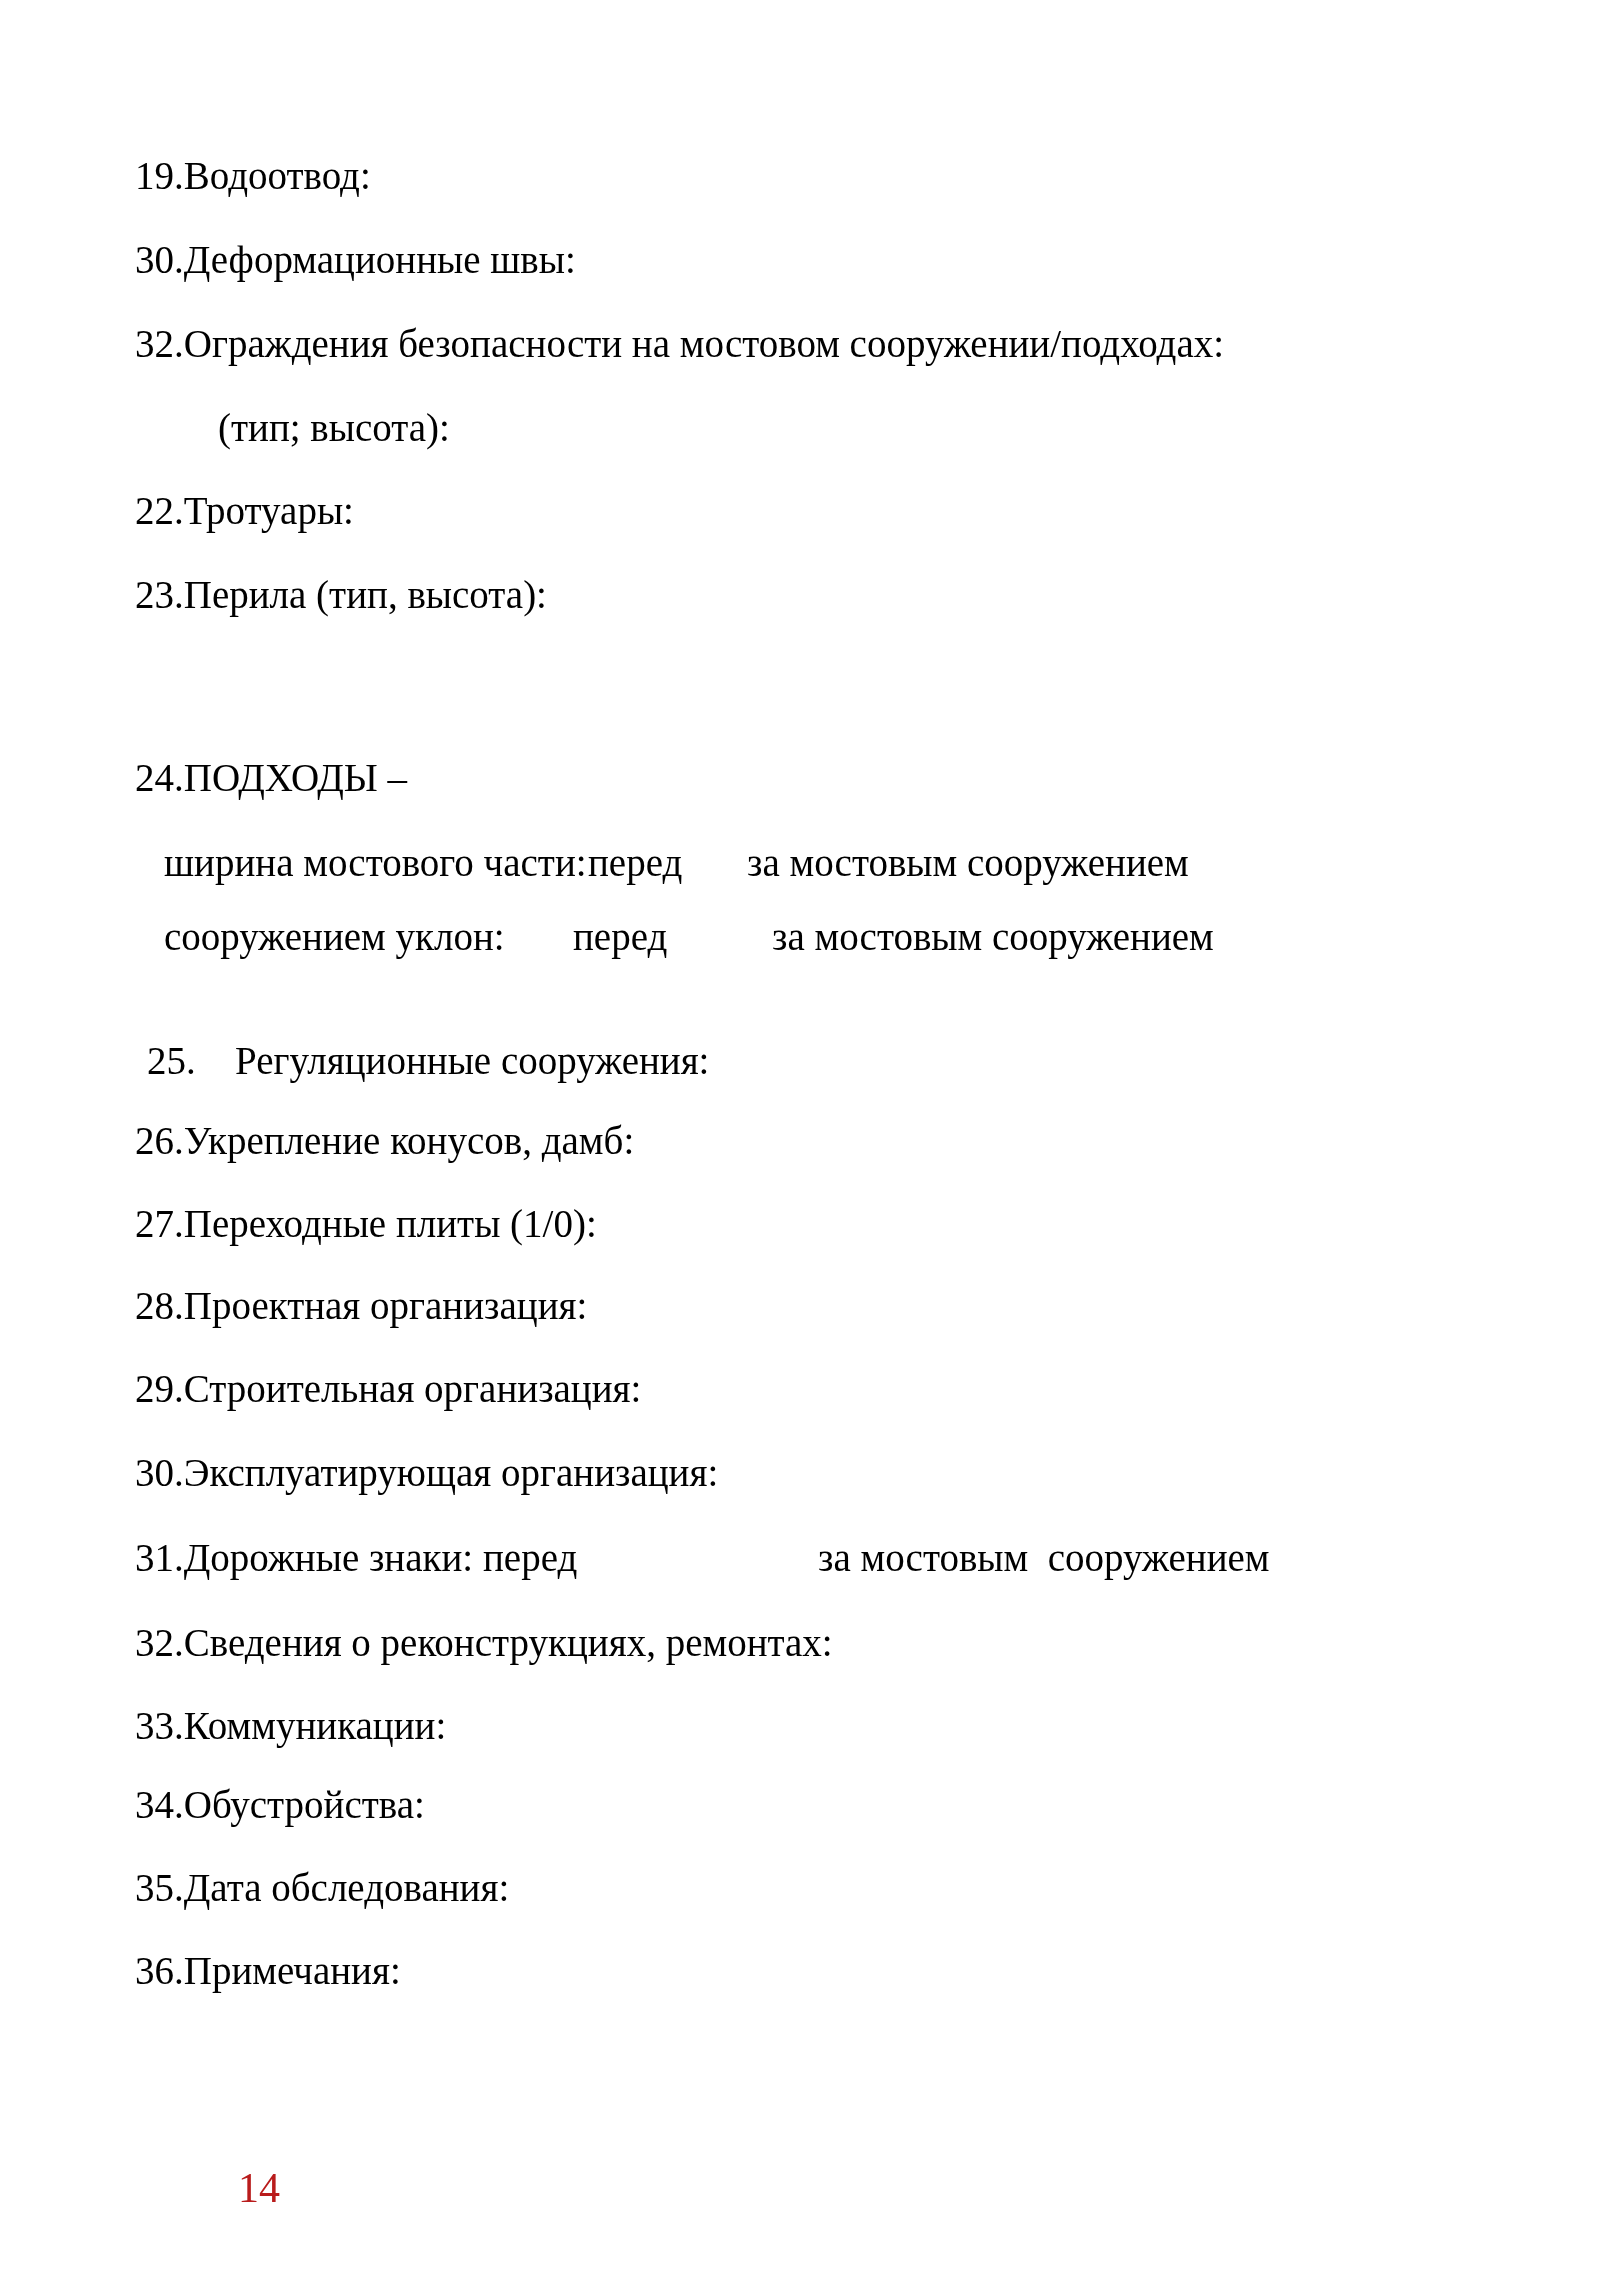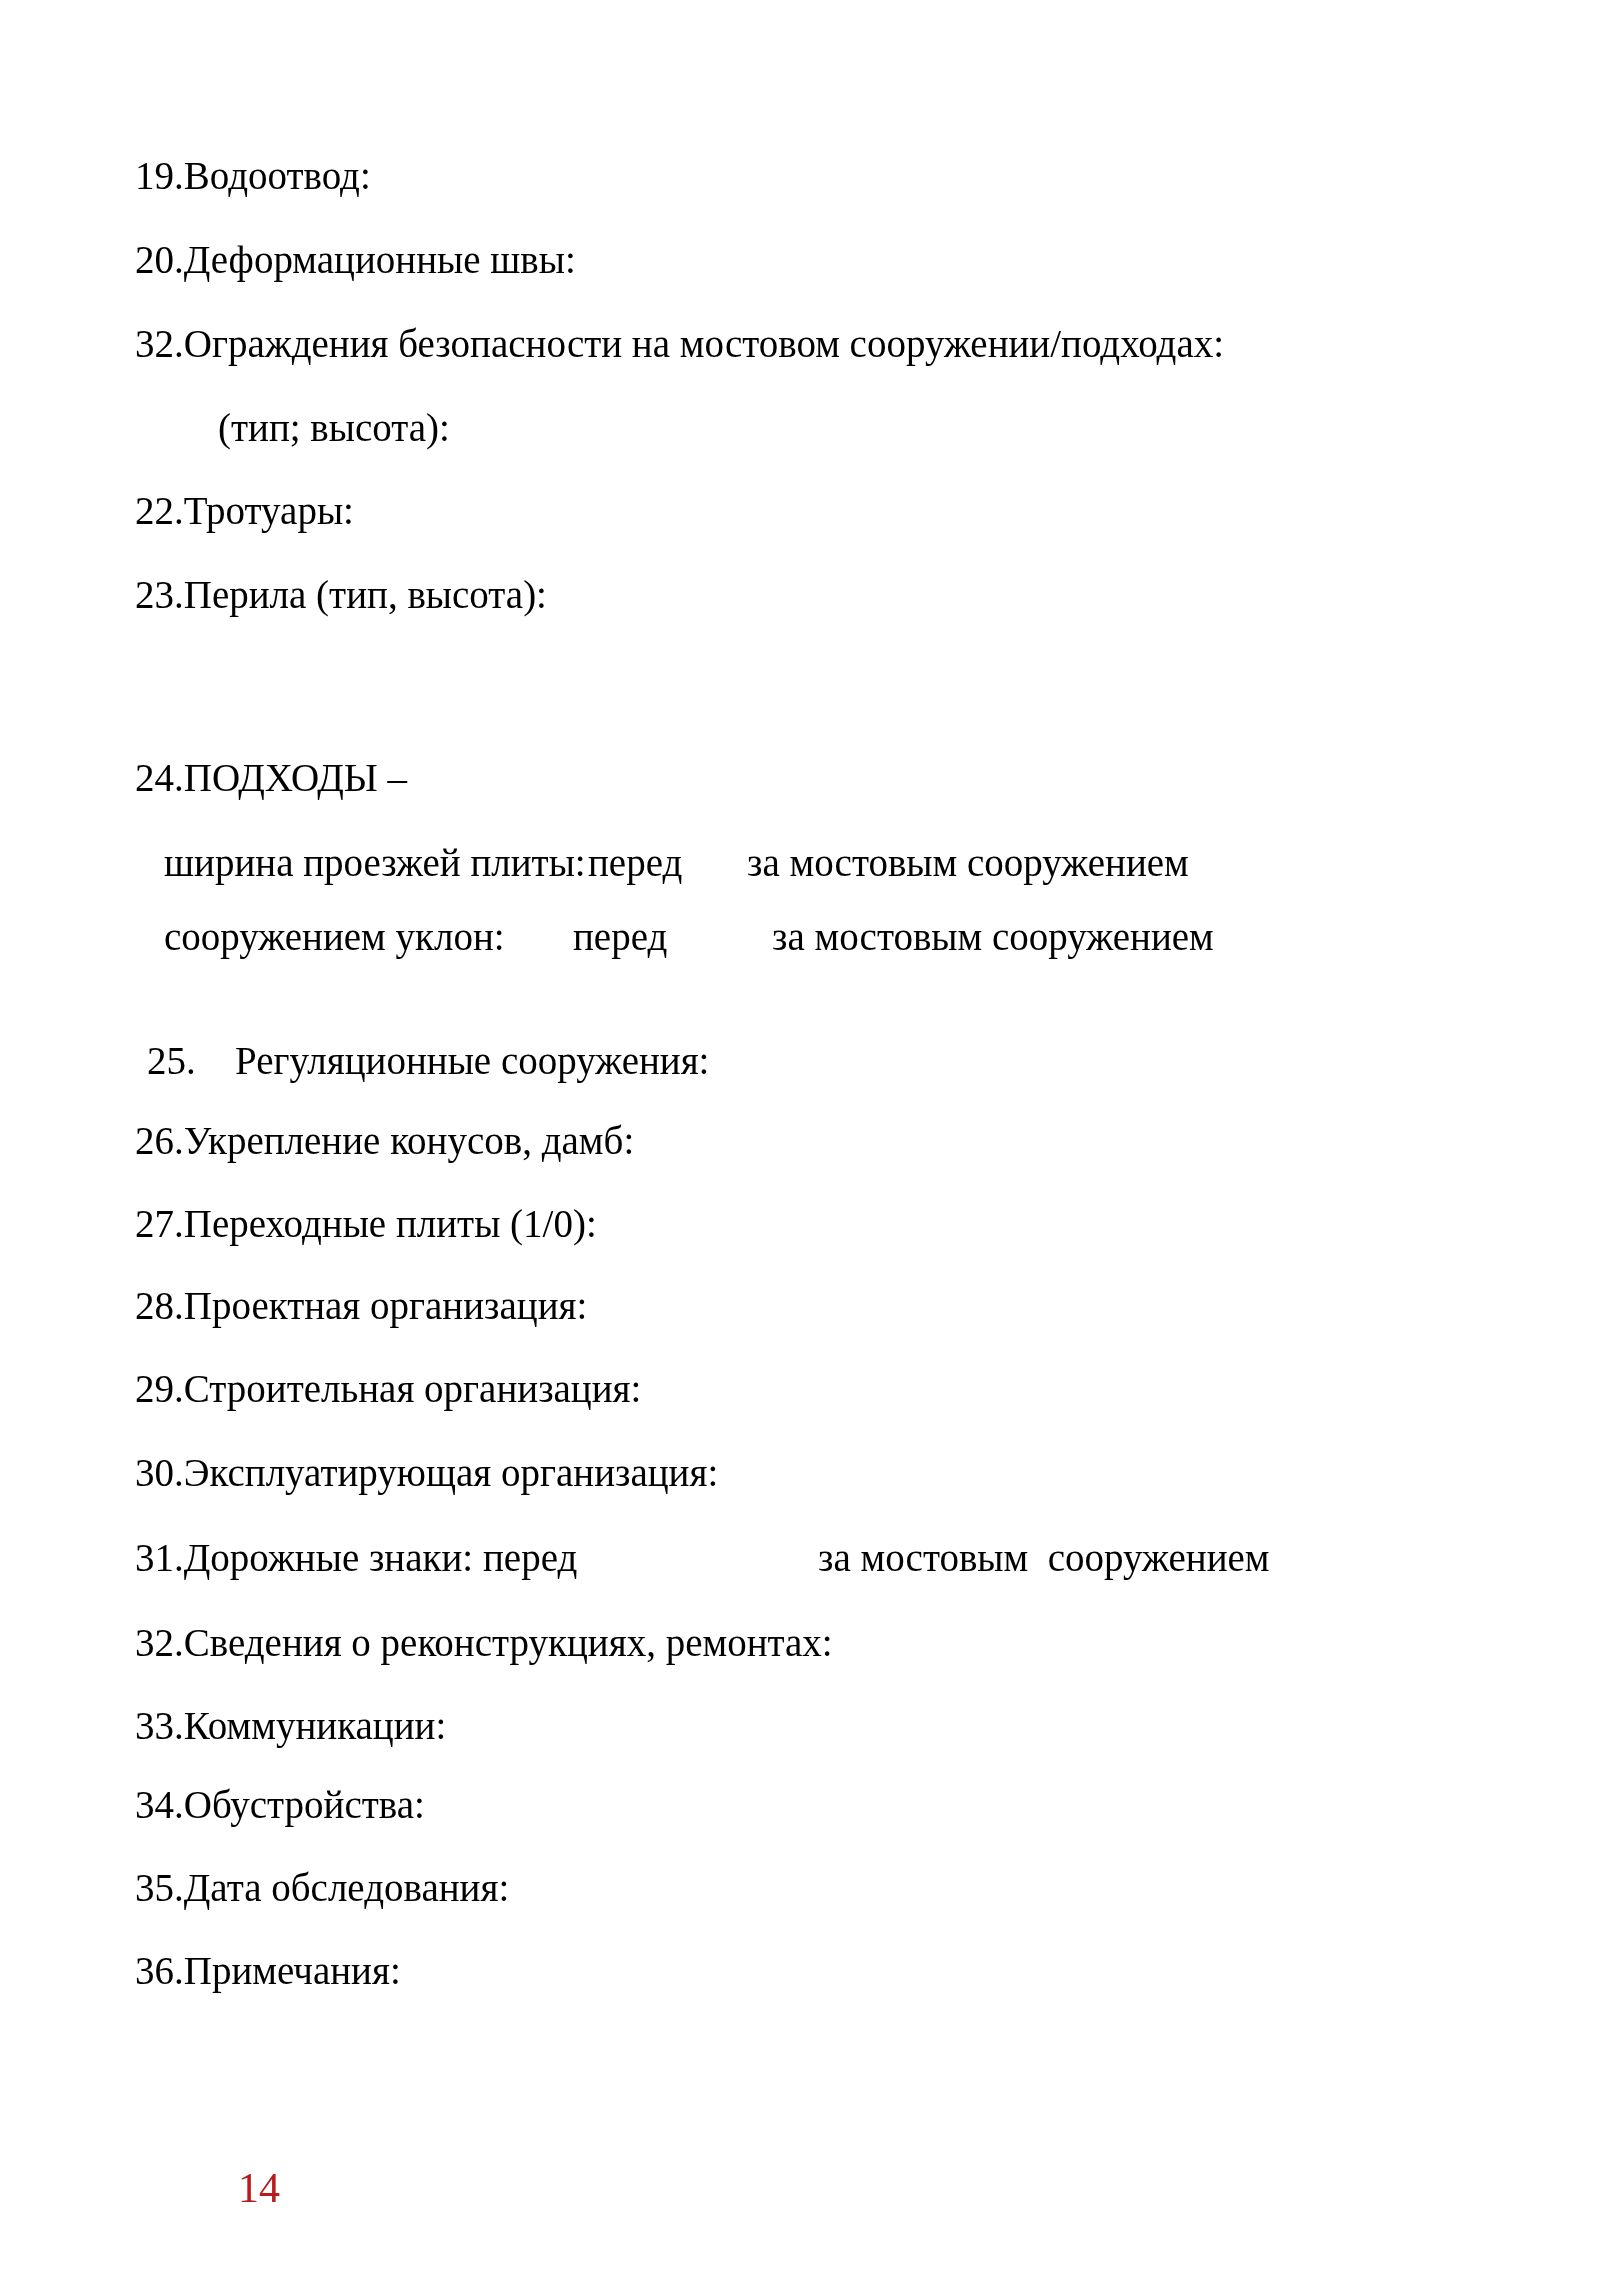--- a/index.html
+++ b/index.html
@@ -34,34 +34,34 @@
     color: #b91c1c;
   }
 </style>
 </head>
 <body>
 
 <div class="page">
 
   <div class="ln" style="top:156px;"><span class="seg" style="left:135px;">19.Водоотвод:</span></div>
 
-  <div class="ln" style="top:240px;"><span class="seg" style="left:135px;">20.Деформационные швы:</span></div>
+  <div class="ln" style="top:240px;"><span class="seg" style="left:135px;">30.Деформационные швы:</span></div>
 
   <div class="ln" style="top:324px;"><span class="seg" style="left:135px;">32.Ограждения безопасности на мостовом сооружении/подходах:</span></div>
 
   <div class="ln" style="top:408px;"><span class="seg" style="left:218px;">(тип; высота):</span></div>
 
   <div class="ln" style="top:491px;"><span class="seg" style="left:135px;">22.Тротуары:</span></div>
 
   <div class="ln" style="top:575px;"><span class="seg" style="left:135px;">23.Перила (тип, высота):</span></div>
 
   <div class="ln" style="top:758px;"><span class="seg" style="left:135px;">24.ПОДХОДЫ –</span></div>
 
   <div class="ln" style="top:843px;">
-    <span class="seg" style="left:164px;">ширина проезжей плиты:</span>
+    <span class="seg" style="left:164px;">ширина мостового части:</span>
     <span class="seg" style="left:588px;">перед</span>
     <span class="seg" style="left:747px;">за мостовым сооружением</span>
   </div>
 
   <div class="ln" style="top:917px;">
     <span class="seg" style="left:164px;">сооружением уклон:</span>
     <span class="seg" style="left:573px;">перед</span>
     <span class="seg" style="left:772px;">за мостовым сооружением</span>
   </div>
 

